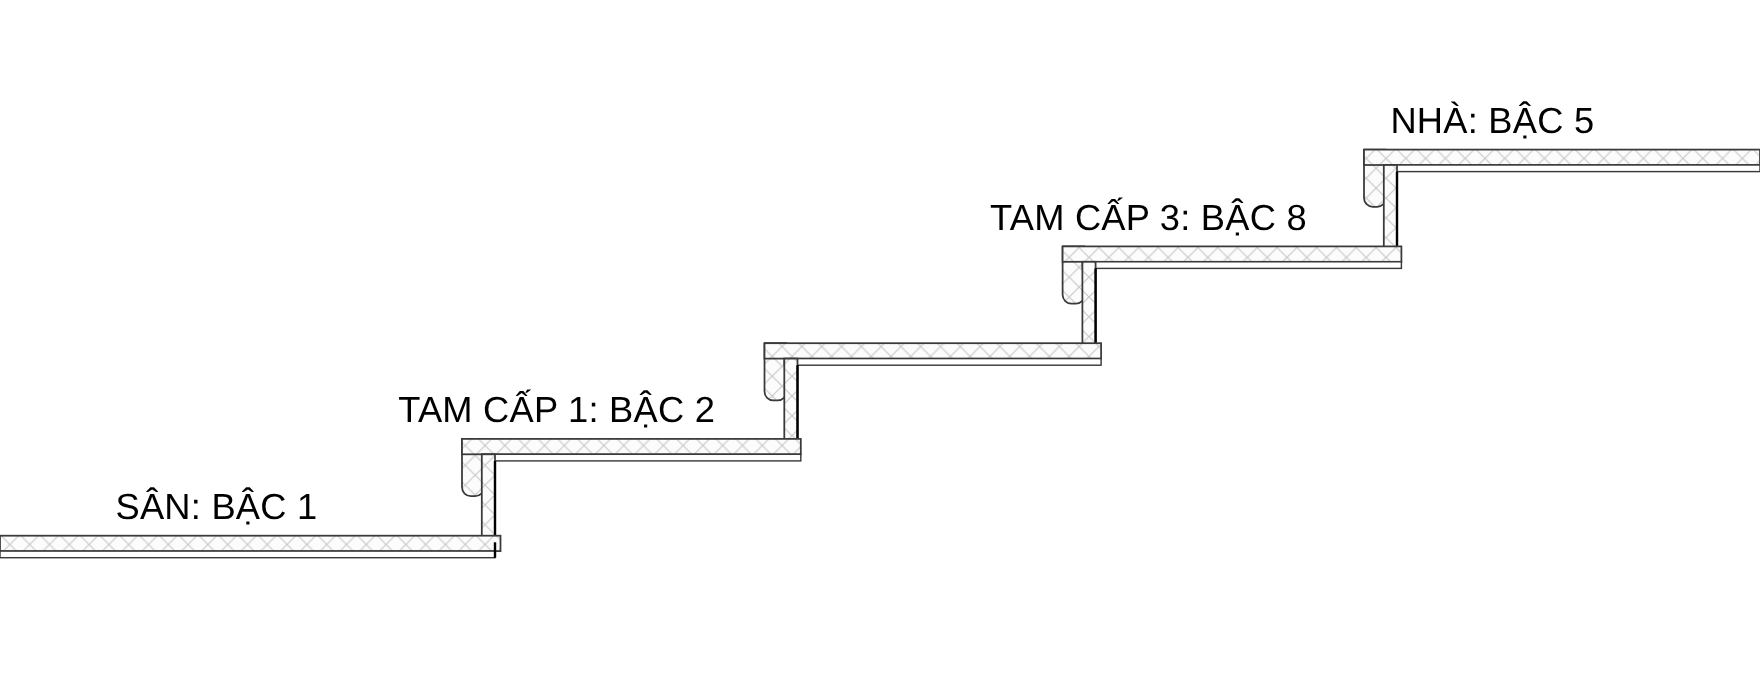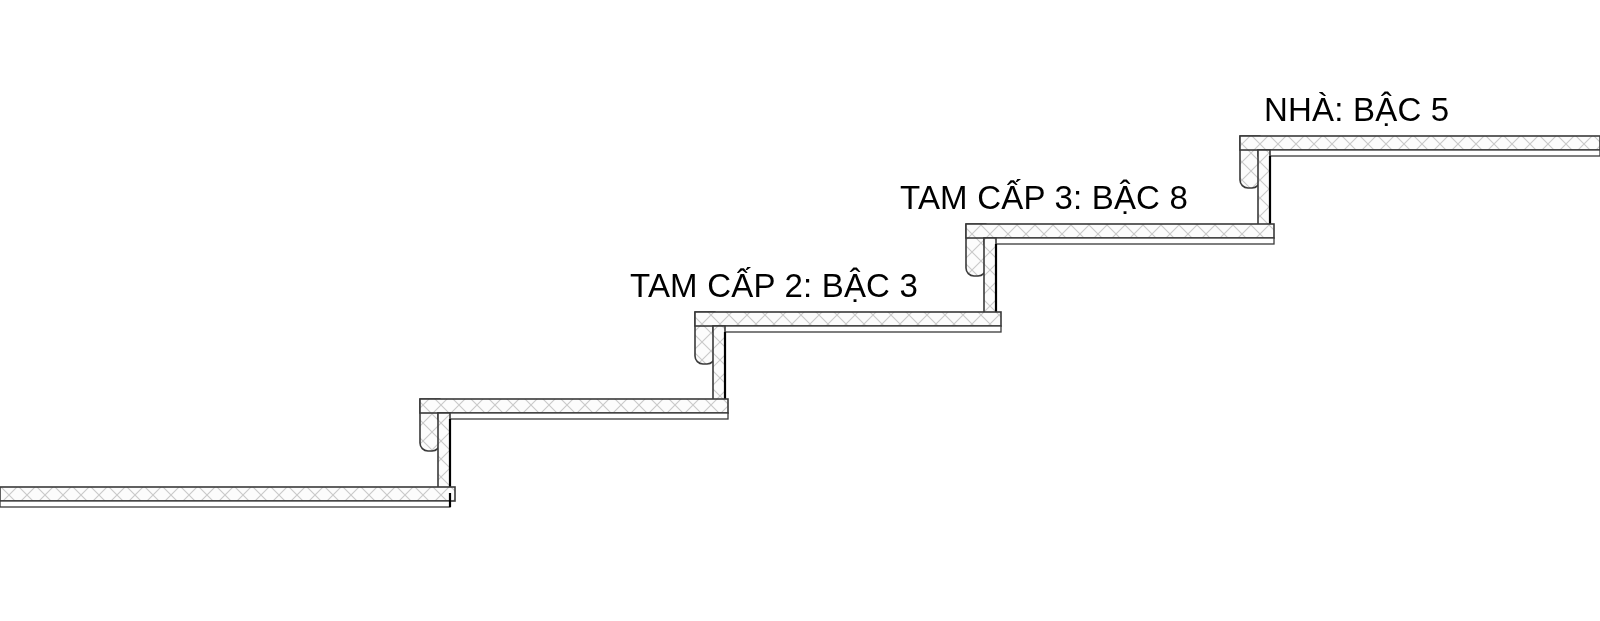--- a/index.html
+++ b/index.html
@@ -102,17 +102,18 @@
         <rect x="0" y="501" width="450" height="6" fill="#ffffff" stroke="#3a3a3a" stroke-width="1.3"></rect>
         <path d="M450,493 L450,507" fill="none" stroke="#000000" stroke-width="2.2"></path>
       </g>
     </g>
   </svg>
 
   <div class="step-label" style="left:1264px; top:93px;">NHÀ: BẬC 5</div>
 
   <div class="step-label" style="left:900px; top:181px;">TAM CẤP 3: BẬC 8</div>
 
-  <div class="step-label" style="left:630px; top:269px;">TAM CẤP 2: BẬC 3</div>
 
+  <div class="step-label" style="left:362px; top:356px;">TAM CẤP 1: BẬC 2</div>
 
+  <div class="step-label" style="left:105px; top:444px;">SÂN: BẬC 1</div>
 
 </div>
 
 </body></html>

